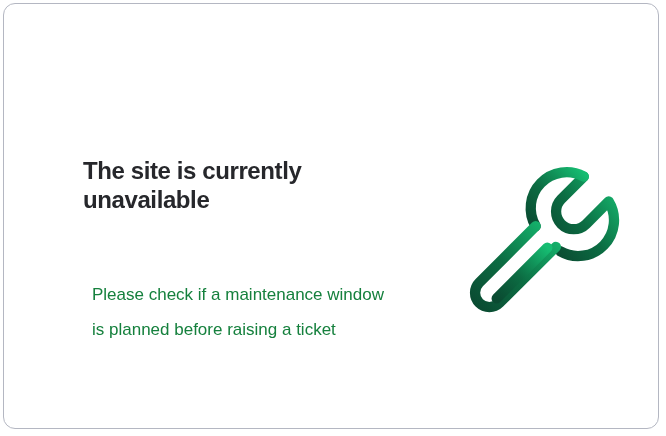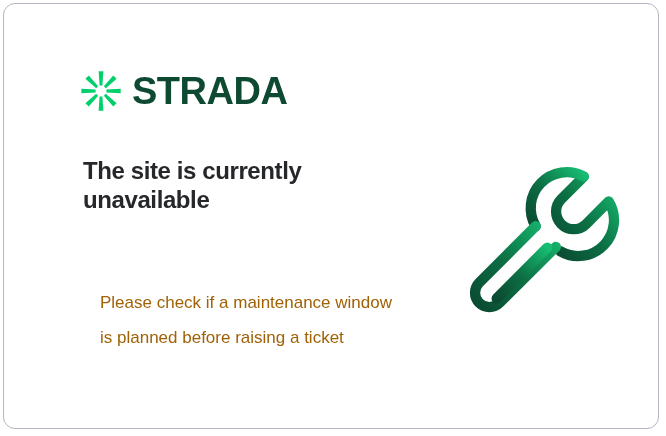--- a/index.html
+++ b/index.html
@@ -64,68 +64,44 @@
     letter-spacing: -0.4px;
     color: #26272b;
   }
 
   
   .body-copy {
     position: absolute;
     left: 80px;
     top: 266px;
     width: 300px;
-    margin: 16px;
+    margin: 8px;
     font-family: "Liberation Sans", sans-serif;
     font-size: 17px;
     font-weight: normal;
     line-height: 2.05;
-    color: #a16207;
+    color: #15803d;
   }
 
   
   .wrench {
     position: absolute;
     left: 452px;
     top: 150px;
     width: 166px;
     height: 166px;
     display: block;
   }
 </style>
 </head>
 <body>
 
 <div id="page-frame">
 
   
-  <div class="brand">
-    <span class="brand-mark-wrap">
-      <svg class="brand-mark" viewBox="0 0 48 48" aria-hidden="true">
-        <g fill="#00d06b">
-
-          <polygon points="21.3,1.5 26.7,1.5 25.6,17.8 22.4,17.8"></polygon>
-
-          <polygon points="22.4,30.2 25.6,30.2 26.7,46.5 21.3,46.5"></polygon>
-
-          <polygon points="1.5,21.3 17.8,22.4 17.8,25.6 1.5,26.7"></polygon>
-
-          <polygon points="30.2,22.4 46.5,21.3 46.5,26.7 30.2,25.6"></polygon>
-
-          <g transform="rotate(45 24 24)">
-            <polygon points="21.3,1.5 26.7,1.5 25.6,17.8 22.4,17.8"></polygon>
-            <polygon points="22.4,30.2 25.6,30.2 26.7,46.5 21.3,46.5"></polygon>
-            <polygon points="1.5,21.3 17.8,22.4 17.8,25.6 1.5,26.7"></polygon>
-            <polygon points="30.2,22.4 46.5,21.3 46.5,26.7 30.2,25.6"></polygon>
-          </g>
-        </g>
-      </svg>
-    </span>
-    <span class="brand-word">STRADA</span>
-  </div>
 
   
   <h1 class="headline">The site is currently unavailable</h1>
 
   
   <p class="body-copy">Please check if a maintenance window is planned before raising a ticket</p>
 
   
   <span>
     <svg class="wrench" viewBox="0 0 100 100" aria-hidden="true">

